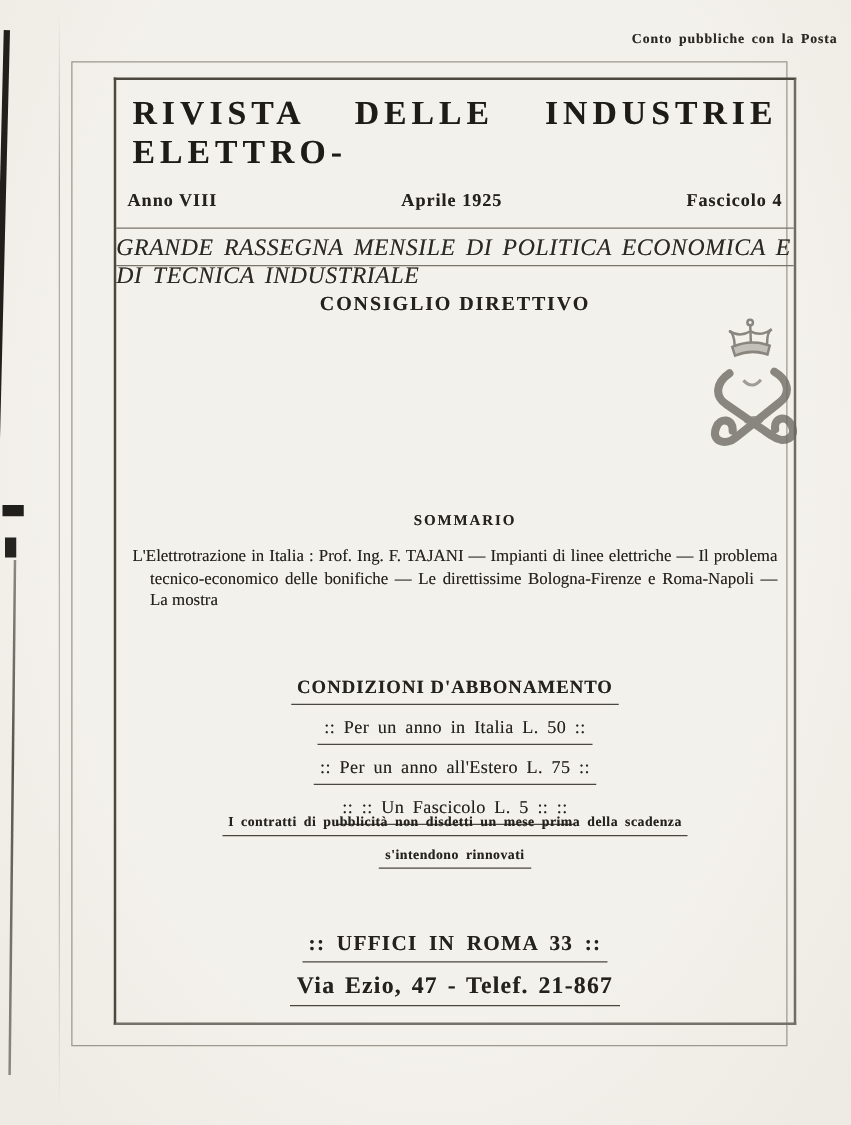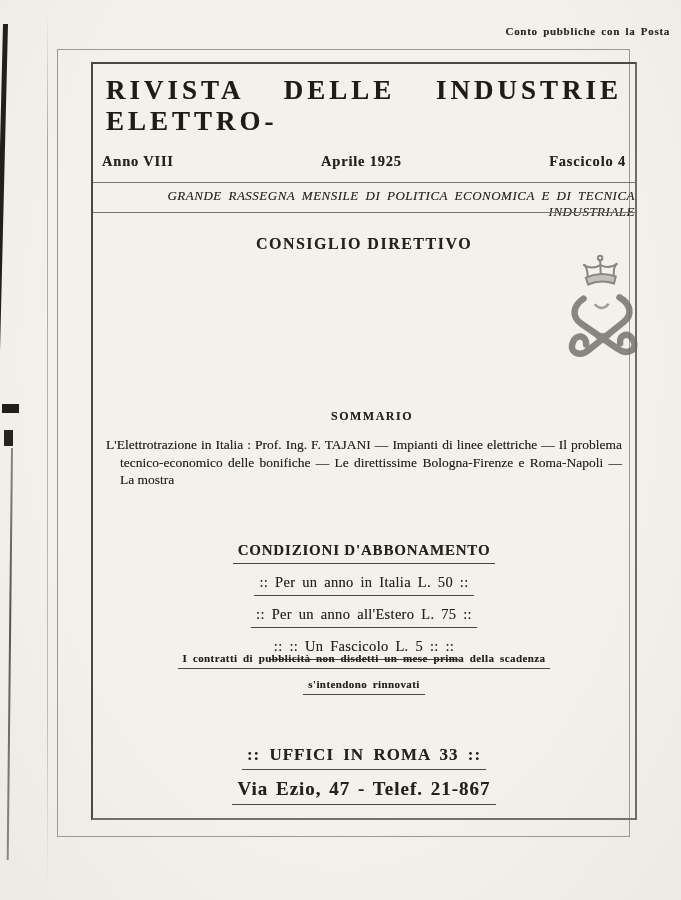--- a/index.html
+++ b/index.html
@@ -21,22 +21,22 @@
   
   .title{left:13px;right:13px;font-size:27px;font-weight:bold;letter-spacing:4px;
          text-align:justify;text-align-last:justify;color:#1e1c17;}
   .title1{top:11px;}
   .title2{top:51px;}
   .meta{top:89px;left:9px;right:9px;display:flex;justify-content:space-between;
         font-size:14.5px;font-weight:bold;letter-spacing:.8px;}
   .rule{left:0;right:0;border-top:1.5px solid #77746b;}
   .rule-a{top:118px;}
   .rule-b{top:148px;}
-  .subtitle{top:124px;left:0;right:0;text-align:right;font-style:italic;
-            font-size:13px;letter-spacing:.5px;word-spacing:3px;color:#2b2923;}
+  .subtitle{top:124px;left:0;right:0;text-align:left;font-style:italic;
+            font-size:19px;letter-spacing:.5px;word-spacing:3px;color:#2b2923;}
   
   .consiglio-heading{top:171px;left:0;right:0;text-align:center;font-weight:bold;
                      font-size:16px;letter-spacing:1.5px;}
   .members{top:198px;left:0;right:0;text-align:center;font-size:13.5px;
            line-height:22px;letter-spacing:.4px;word-spacing:2px;}
   .direttore{top:265px;left:0;right:0;text-align:center;font-size:12.5px;
              letter-spacing:.6px;word-spacing:2px;}
   .direttore .dname{font-weight:bold;letter-spacing:1px;}
   
   .emblem{top:188px;left:466px;width:86px;height:120px;opacity:.78;transform:rotate(-2deg);}

